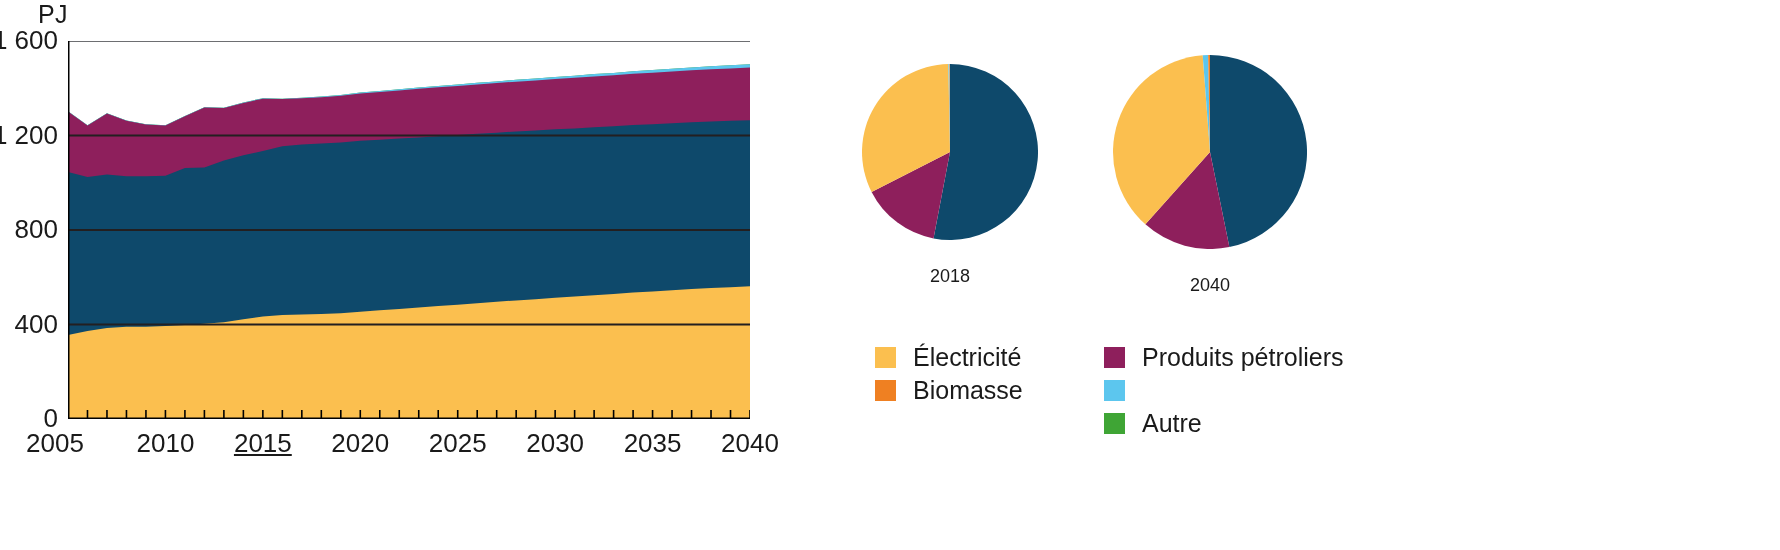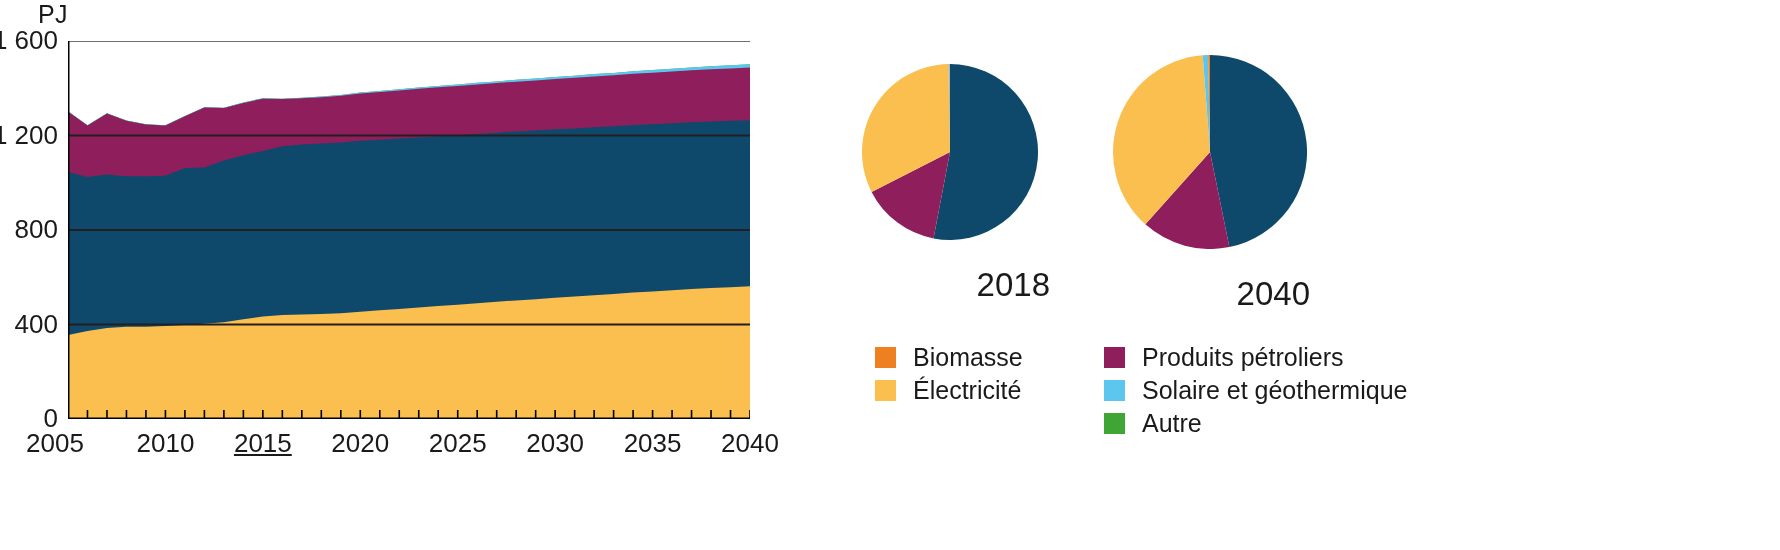--- a/index.html
+++ b/index.html
@@ -12,21 +12,21 @@
   #plot{position:absolute;left:68px;top:41px;width:682px;height:378px;}
   #plot svg{display:block;}
   .ytick{position:absolute;right:0;font-size:26px;white-space:nowrap;text-align:right;}
   #ylabels{position:absolute;left:0px;top:0;width:58px;height:550px;}
   #xlabels{position:absolute;left:0;top:428px;width:820px;height:40px;}
   .xtick{position:absolute;font-size:26px;white-space:nowrap;transform:translateX(-50%);}
 
   
   #pies{position:absolute;left:840px;top:50px;width:480px;height:250px;}
   .pie-wrap{position:absolute;}
-  .pie-caption{position:absolute;width:200px;text-align:right;font-size:33px;}
+  .pie-caption{position:absolute;width:200px;text-align:center;font-size:18px;}
 
   
   #legend{position:absolute;left:875px;top:342px;width:500px;}
   .legend-col{position:absolute;top:0;}
   #legend-col-left{left:0;}
   #legend-col-right{left:229px;}
   .legend-row{display:flex;align-items:center;height:30px;margin-bottom:3px;}
   .swatch{width:21px;height:21px;flex:0 0 21px;}
   .legend-text{margin-left:17px;font-size:25px;white-space:nowrap;line-height:1;}
 </style>
@@ -127,36 +127,35 @@
           <path d="M 97 97 L 32.40 169.36 A 97 97 0 0 1 89.69 0.28 Z" fill="#fbbf4f"></path>
           <path d="M 97 97 L 89.69 0.28 A 97 97 0 0 1 95.17 0.02 Z" fill="#5cc6ee"></path>
           <path d="M 97 97 L 95.17 0.02 A 97 97 0 0 1 97.00 0.00 Z" fill="#ef8022"></path>
         </svg></div>
       <div class="pie-caption" style="left: 270px; top: 225px;">2040</div>
     </div>
 
   <div id="legend">
     <div class="legend-col" id="legend-col-left">
         <div class="legend-row">
+          <span class="swatch" style="background: rgb(251, 191, 79);"></span>
+          <span class="legend-text">Électricité</span>
+        </div>
+        <div class="legend-row">
           <span class="swatch" style="background: rgb(239, 128, 34);"></span>
           <span class="legend-text">Biomasse</span>
-        </div>
-        <div class="legend-row">
-          <span class="swatch" style="background: rgb(251, 191, 79);"></span>
-          <span class="legend-text">Électricité</span>
         </div>
       </div>
     <div class="legend-col" id="legend-col-right">
         <div class="legend-row">
           <span class="swatch" style="background: rgb(142, 31, 92);"></span>
           <span class="legend-text">Produits pétroliers</span>
         </div>
         <div class="legend-row">
           <span class="swatch" style="background: rgb(92, 198, 238);"></span>
-          <span class="legend-text">Solaire et géothermique</span>
         </div>
         <div class="legend-row">
           <span class="swatch" style="background: rgb(63, 165, 53);"></span>
           <span class="legend-text">Autre</span>
         </div>
       </div>
   </div>
 
 </div>
 

